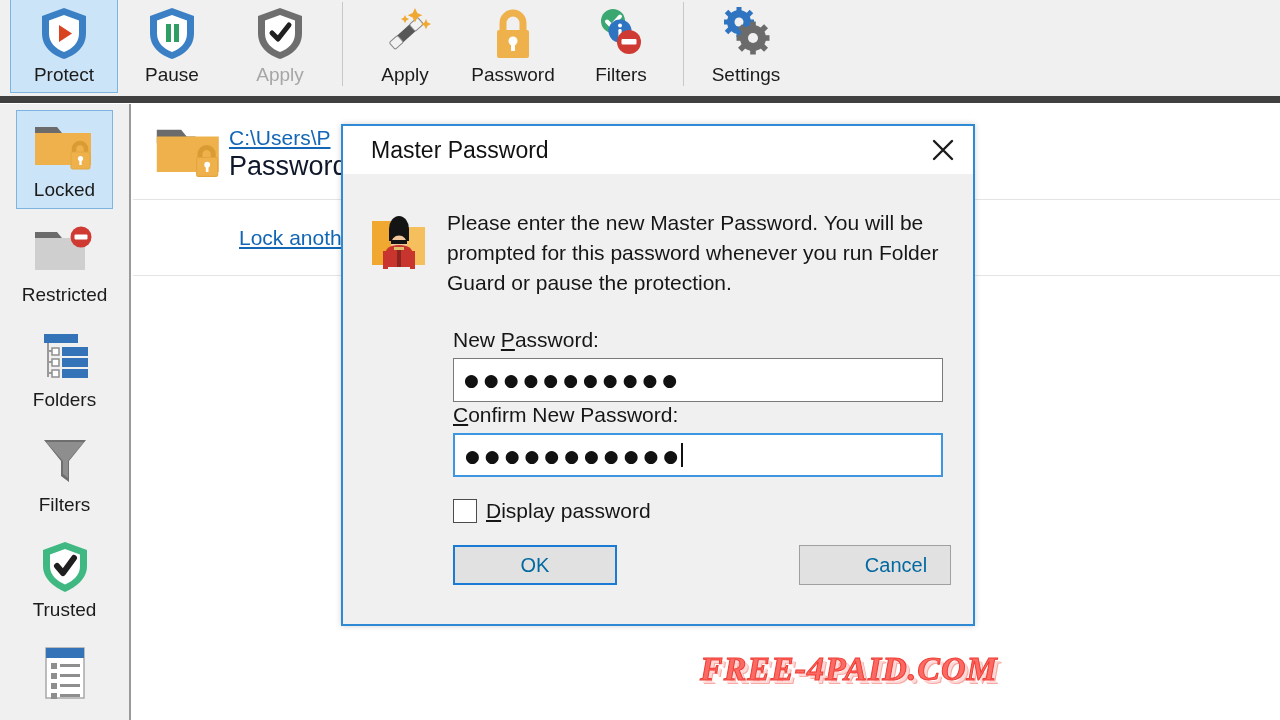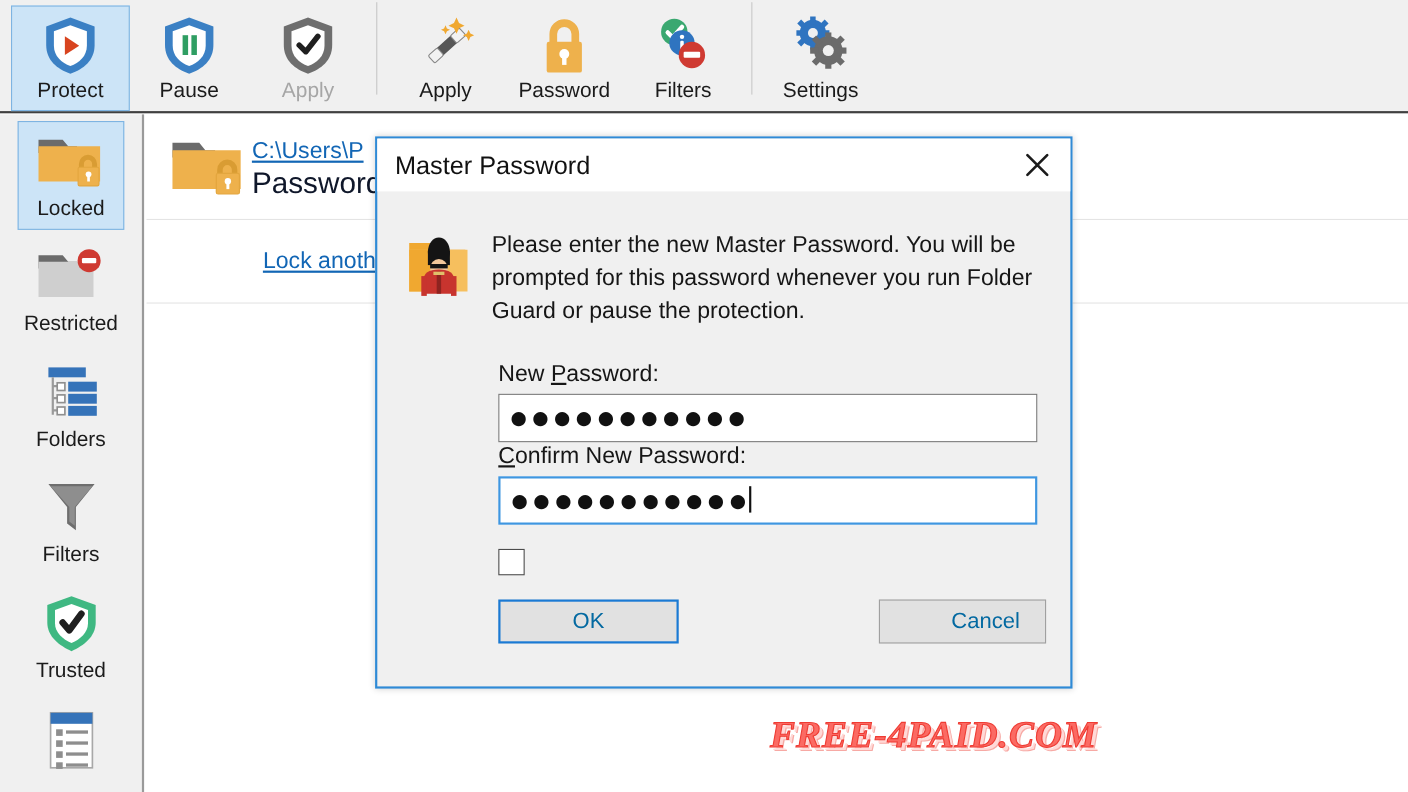--- a/index.html
+++ b/index.html
@@ -15,23 +15,23 @@
     position: relative;
     width: 1280px; height: 720px;
     background: #ffffff;
   }
 
   
   #toolbar {
     position: absolute; left: 0; top: 0;
     width: 1280px; height: 103px;
     background: #f0f0f0;
-    border-bottom: 2px solid #404040;
+    border-bottom: 7px solid #404040;
     display: flex;
-    align-items: flex-end;
+    align-items: center;
     padding-left: 10px;
   }
   .tb-btn {
     width: 108px; height: 96px;
     margin-top: -6px;
     display: flex; flex-direction: column;
     align-items: center; justify-content: flex-end;
     padding-bottom: 6px;
     border: 1px solid transparent;
     background: transparent;
@@ -152,21 +152,21 @@
     width: 634px; height: 502px;
     border: 2px solid #2f8ad6;
     background: #f0f0f0;
     box-shadow: 0 0 6px rgba(0,0,0,0.18);
   }
   #dlg-titlebar {
     height: 48px;
     background: #ffffff;
     display: flex; align-items: center;
     justify-content: space-between;
-    padding-left: 16px;
+    padding-left: 28px;
   }
   #dlg-title {
     font-size: 23px; color: #111111;
     line-height: 26px; white-space: nowrap;
   }
   #dlg-close {
     width: 60px; height: 46px;
     display: flex; align-items: center; justify-content: center;
     cursor: pointer;
   }
@@ -524,20 +524,21 @@
         <div class="pw-input"><span>●●●●●●●●●●●</span></div>
       </div>
 
       <div id="row-confirm">
         <div class="field-label"><u>C</u><span>onfirm New Password:</span></div>
         <div class="pw-input focused"><span>●●●●●●●●●●●</span><span class="caret"></span></div>
       </div>
 
       <div id="row-display">
         <span id="chk-display"></span>
+        <span id="lbl-display"><u>D</u><span>isplay password</span></span>
       </div>
 
       <div id="row-buttons">
         <button id="btn-ok" class="dlg-btn">OK</button>
         <button id="btn-cancel" class="dlg-btn">Cancel</button>
       </div>
 
     </div>
   </div>
 

